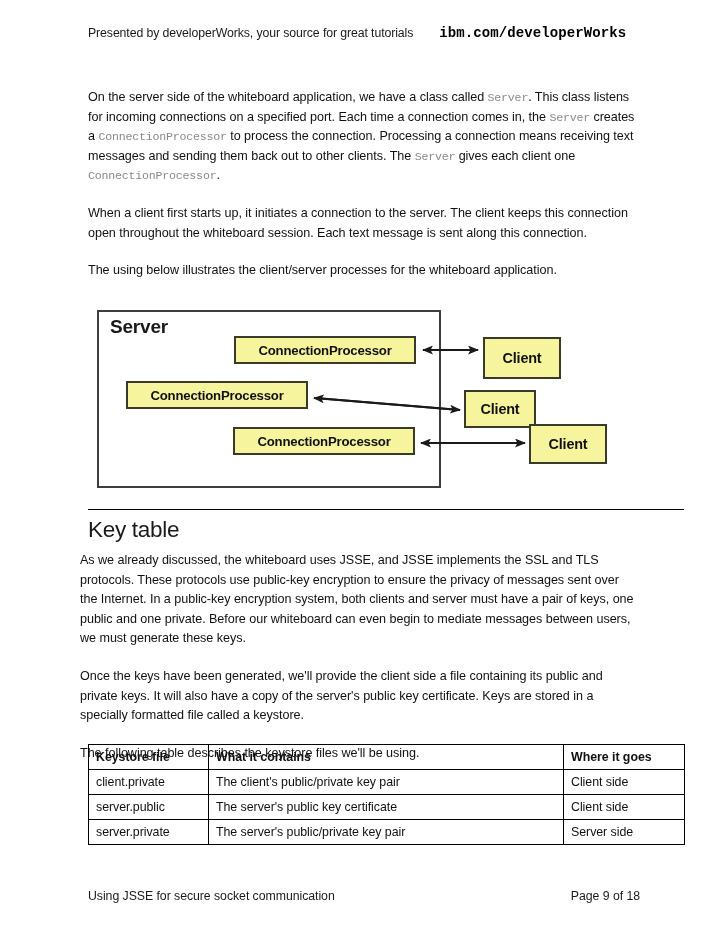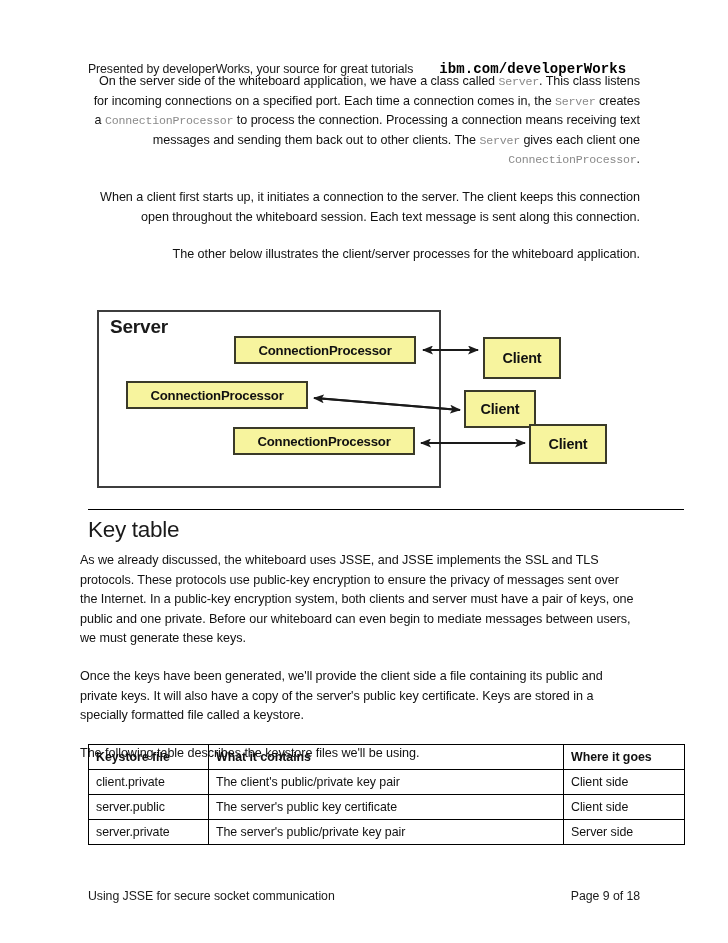--- a/index.html
+++ b/index.html
@@ -22,21 +22,20 @@
 
   
   .page-header {
     position: absolute;
     left: 88px;
     top: 25px;
     width: 552px;
     height: 20px;
     display: flex;
     align-items: baseline;
-    margin-top: 36px;
   }
   .header-left {
     font-size: 12.3px;
     color: #1a1a1a;
     white-space: nowrap;
     letter-spacing: -0.1px;
   }
   .header-right {
     margin-left: 26px;
     font-family: "Liberation Mono", "DejaVu Sans Mono", monospace;
@@ -44,23 +43,22 @@
     font-weight: bold;
     color: #000000;
     white-space: nowrap;
     letter-spacing: 0.1px;
   }
 
   
   .content {
     position: absolute;
     left: 88px;
-    top: 72px;
-    width: 552px;
-    text-align: right;
+    top: 88px;
+    width: 552px;
   }
   p.body {
     margin: 0 0 18px 0;
     font-size: 12.6px;
     line-height: 19.6px;
     color: #111111;
     letter-spacing: -0.05px;
   }
   code.mono {
     font-family: "Liberation Mono", "DejaVu Sans Mono", monospace;
@@ -199,21 +197,21 @@
   <div class="page-header">
     <span class="header-left">Presented by developerWorks, your source for great tutorials</span>
     <span class="header-right">ibm.com/developerWorks</span>
   </div>
 
   <div class="content">
     <p class="body"><span>On the server side of the whiteboard application, we have a class called </span><code class="mono">Server</code><span>. This class listens for incoming connections on a specified port. Each time a connection comes in, the </span><code class="mono">Server</code><span> creates a </span><code class="mono">ConnectionProcessor</code><span> to process the connection. Processing a connection means receiving text messages and sending them back out to other clients. The </span><code class="mono">Server</code><span> gives each client one </span><code class="mono">ConnectionProcessor</code><span>.</span></p>
 
     <p class="body">When a client first starts up, it initiates a connection to the server. The client keeps this connection open throughout the whiteboard session. Each text message is sent along this connection.</p>
 
-    <p class="body">The other below illustrates the client/server processes for the whiteboard application.</p>
+    <p class="body">The using below illustrates the client/server processes for the whiteboard application.</p>
   </div>
 
   <div class="figure">
 
     <div class="server-box"></div>
     <div class="server-label">Server</div>
 
     <svg class="arrows" viewBox="0 0 552 192" xmlns="http://www.w3.org/2000/svg">
       <defs>
         <marker id="ahR" markerWidth="11" markerHeight="9" refX="10" refY="4.5" orient="auto" markerUnits="userSpaceOnUse">

